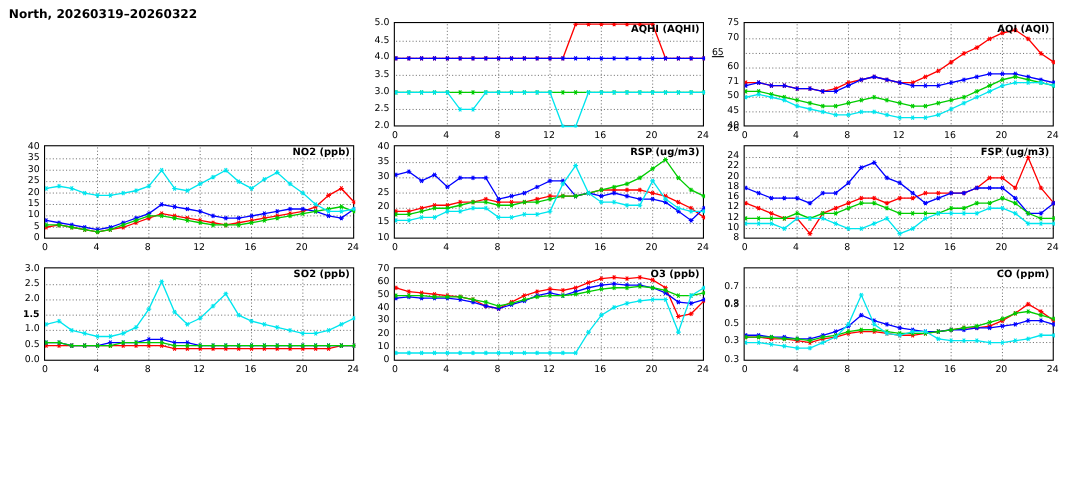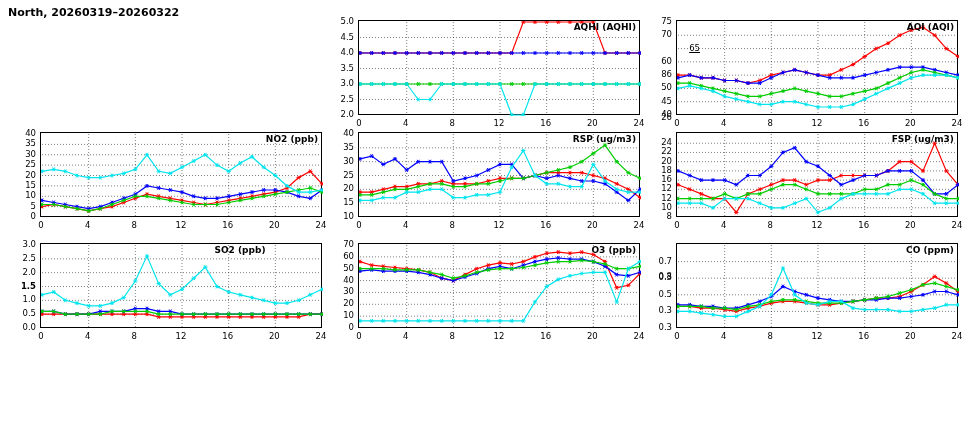--- a/index.html
+++ b/index.html
@@ -85,23 +85,23 @@
       <div class="ticklabel" style="left: 665px; top: 118px; width: 24px;">0</div>
       <div class="ticklabel" style="left: 711.667px; top: 118px; width: 24px;">4</div>
       <div class="ticklabel" style="left: 758.333px; top: 118px; width: 24px;">8</div>
       <div class="ticklabel" style="left: 805px; top: 118px; width: 24px;">12</div>
       <div class="ticklabel" style="left: 851.667px; top: 118px; width: 24px;">16</div>
       <div class="ticklabel" style="left: 898.333px; top: 118px; width: 24px;">20</div>
       <div class="ticklabel" style="left: 945px; top: 118px; width: 24px;">24</div>
       <div class="yticklabel" style="left: 642px; top: 109px; width: 30px;">40</div>
       <div class="yticklabel" style="left: 642px; top: 95.7143px; width: 30px;">45</div>
       <div class="yticklabel" style="left: 642px; top: 82.4286px; width: 30px;">50</div>
-      <div class="yticklabel" style="left: 642px; top: 69.1429px; width: 30px;">86</div>
+      <div class="yticklabel" style="left: 642px; top: 69.1429px; width: 30px;">71</div>
       <div class="yticklabel" style="left: 642px; top: 55.8571px; width: 30px;">60</div>
-      <div class="yticklabel" style="left: 670px; top: 42.5714px; width: 30px; text-decoration: underline;">65</div>
+      <div class="yticklabel" style="left: 628px; top: 42.5714px; width: 30px; text-decoration: underline;">65</div>
       <div class="yticklabel" style="left: 642px; top: 29.2857px; width: 30px;">70</div>
       <div class="yticklabel" style="left: 642px; top: 16px; width: 30px;">75</div>
     </div>
     <div class="panel" style="left: 0px; top: 0px;">
       <div class="plotbox" style="left: 40px; top: 132px; width: 282px; height: 85px;">
         <svg width="282" height="85">
           <line x1="47.666666666666664" x2="47.666666666666664" y1="1" y2="84" stroke="#000" stroke-width="0.5" stroke-dasharray="1,2"></line>
           <line x1="94.33333333333333" x2="94.33333333333333" y1="1" y2="84" stroke="#000" stroke-width="0.5" stroke-dasharray="1,2"></line>
           <line x1="141" x2="141" y1="1" y2="84" stroke="#000" stroke-width="0.5" stroke-dasharray="1,2"></line>
           <line x1="187.66666666666666" x2="187.66666666666666" y1="1" y2="84" stroke="#000" stroke-width="0.5" stroke-dasharray="1,2"></line>
@@ -241,21 +241,21 @@
           <path d="M1.0,70.2L12.7,70.2L24.3,70.2L36.0,70.2L47.7,70.2L59.3,70.2L71.0,70.2L82.7,70.2L94.3,70.2L106.0,70.2L117.7,72.9L129.3,72.9L141.0,72.9L152.7,72.9L164.3,72.9L176.0,72.9L187.7,72.9L199.3,72.9L211.0,72.9L222.7,72.9L234.3,72.9L246.0,72.9L257.7,72.9L269.3,70.2L281.0,70.2" fill="none" stroke="#ff0000" stroke-width="1.2"></path>
           <path d="M-1.2,70.2L3.2,70.2M-0.1,68.3L2.1,72.1M2.1,68.3L-0.1,72.1M10.5,70.2L14.9,70.2M11.6,68.3L13.8,72.1M13.8,68.3L11.6,72.1M22.1,70.2L26.5,70.2M23.2,68.3L25.4,72.1M25.4,68.3L23.2,72.1M33.8,70.2L38.2,70.2M34.9,68.3L37.1,72.1M37.1,68.3L34.9,72.1M45.5,70.2L49.9,70.2M46.6,68.3L48.8,72.1M48.8,68.3L46.6,72.1M57.1,70.2L61.5,70.2M58.2,68.3L60.4,72.1M60.4,68.3L58.2,72.1M68.8,70.2L73.2,70.2M69.9,68.3L72.1,72.1M72.1,68.3L69.9,72.1M80.5,70.2L84.9,70.2M81.6,68.3L83.8,72.1M83.8,68.3L81.6,72.1M92.1,70.2L96.5,70.2M93.2,68.3L95.4,72.1M95.4,68.3L93.2,72.1M103.8,70.2L108.2,70.2M104.9,68.3L107.1,72.1M107.1,68.3L104.9,72.1M115.5,72.9L119.9,72.9M116.6,71.0L118.8,74.8M118.8,71.0L116.6,74.8M127.1,72.9L131.5,72.9M128.2,71.0L130.4,74.8M130.4,71.0L128.2,74.8M138.8,72.9L143.2,72.9M139.9,71.0L142.1,74.8M142.1,71.0L139.9,74.8M150.5,72.9L154.9,72.9M151.6,71.0L153.8,74.8M153.8,71.0L151.6,74.8M162.1,72.9L166.5,72.9M163.2,71.0L165.4,74.8M165.4,71.0L163.2,74.8M173.8,72.9L178.2,72.9M174.9,71.0L177.1,74.8M177.1,71.0L174.9,74.8M185.5,72.9L189.9,72.9M186.6,71.0L188.8,74.8M188.8,71.0L186.6,74.8M197.1,72.9L201.5,72.9M198.2,71.0L200.4,74.8M200.4,71.0L198.2,74.8M208.8,72.9L213.2,72.9M209.9,71.0L212.1,74.8M212.1,71.0L209.9,74.8M220.5,72.9L224.9,72.9M221.6,71.0L223.8,74.8M223.8,71.0L221.6,74.8M232.1,72.9L236.5,72.9M233.2,71.0L235.4,74.8M235.4,71.0L233.2,74.8M243.8,72.9L248.2,72.9M244.9,71.0L247.1,74.8M247.1,71.0L244.9,74.8M255.5,72.9L259.9,72.9M256.6,71.0L258.8,74.8M258.8,71.0L256.6,74.8M267.1,70.2L271.5,70.2M268.2,68.3L270.4,72.1M270.4,68.3L268.2,72.1M278.8,70.2L283.2,70.2M279.9,68.3L282.1,72.1M282.1,68.3L279.9,72.1" stroke="#ff0000" stroke-width="1" fill="none"></path>
           <path d="M1.0,67.4L12.7,67.4L24.3,70.2L36.0,70.2L47.7,70.2L59.3,67.4L71.0,67.4L82.7,67.4L94.3,64.6L106.0,64.6L117.7,67.4L129.3,67.4L141.0,70.2L152.7,70.2L164.3,70.2L176.0,70.2L187.7,70.2L199.3,70.2L211.0,70.2L222.7,70.2L234.3,70.2L246.0,70.2L257.7,70.2L269.3,70.2L281.0,70.2" fill="none" stroke="#0000ff" stroke-width="1.2"></path>
           <path d="M-1.2,67.4L3.2,67.4M-0.1,65.5L2.1,69.3M2.1,65.5L-0.1,69.3M10.5,67.4L14.9,67.4M11.6,65.5L13.8,69.3M13.8,65.5L11.6,69.3M22.1,70.2L26.5,70.2M23.2,68.3L25.4,72.1M25.4,68.3L23.2,72.1M33.8,70.2L38.2,70.2M34.9,68.3L37.1,72.1M37.1,68.3L34.9,72.1M45.5,70.2L49.9,70.2M46.6,68.3L48.8,72.1M48.8,68.3L46.6,72.1M57.1,67.4L61.5,67.4M58.2,65.5L60.4,69.3M60.4,65.5L58.2,69.3M68.8,67.4L73.2,67.4M69.9,65.5L72.1,69.3M72.1,65.5L69.9,69.3M80.5,67.4L84.9,67.4M81.6,65.5L83.8,69.3M83.8,65.5L81.6,69.3M92.1,64.6L96.5,64.6M93.2,62.7L95.4,66.5M95.4,62.7L93.2,66.5M103.8,64.6L108.2,64.6M104.9,62.7L107.1,66.5M107.1,62.7L104.9,66.5M115.5,67.4L119.9,67.4M116.6,65.5L118.8,69.3M118.8,65.5L116.6,69.3M127.1,67.4L131.5,67.4M128.2,65.5L130.4,69.3M130.4,65.5L128.2,69.3M138.8,70.2L143.2,70.2M139.9,68.3L142.1,72.1M142.1,68.3L139.9,72.1M150.5,70.2L154.9,70.2M151.6,68.3L153.8,72.1M153.8,68.3L151.6,72.1M162.1,70.2L166.5,70.2M163.2,68.3L165.4,72.1M165.4,68.3L163.2,72.1M173.8,70.2L178.2,70.2M174.9,68.3L177.1,72.1M177.1,68.3L174.9,72.1M185.5,70.2L189.9,70.2M186.6,68.3L188.8,72.1M188.8,68.3L186.6,72.1M197.1,70.2L201.5,70.2M198.2,68.3L200.4,72.1M200.4,68.3L198.2,72.1M208.8,70.2L213.2,70.2M209.9,68.3L212.1,72.1M212.1,68.3L209.9,72.1M220.5,70.2L224.9,70.2M221.6,68.3L223.8,72.1M223.8,68.3L221.6,72.1M232.1,70.2L236.5,70.2M233.2,68.3L235.4,72.1M235.4,68.3L233.2,72.1M243.8,70.2L248.2,70.2M244.9,68.3L247.1,72.1M247.1,68.3L244.9,72.1M255.5,70.2L259.9,70.2M256.6,68.3L258.8,72.1M258.8,68.3L256.6,72.1M267.1,70.2L271.5,70.2M268.2,68.3L270.4,72.1M270.4,68.3L268.2,72.1M278.8,70.2L283.2,70.2M279.9,68.3L282.1,72.1M282.1,68.3L279.9,72.1" stroke="#0000ff" stroke-width="1" fill="none"></path>
           <path d="M1.0,67.4L12.7,67.4L24.3,70.2L36.0,70.2L47.7,70.2L59.3,70.2L71.0,67.4L82.7,67.4L94.3,67.4L106.0,67.4L117.7,70.2L129.3,70.2L141.0,70.2L152.7,70.2L164.3,70.2L176.0,70.2L187.7,70.2L199.3,70.2L211.0,70.2L222.7,70.2L234.3,70.2L246.0,70.2L257.7,70.2L269.3,70.2L281.0,70.2" fill="none" stroke="#00cc00" stroke-width="1.2"></path>
           <path d="M-1.2,67.4L3.2,67.4M-0.1,65.5L2.1,69.3M2.1,65.5L-0.1,69.3M10.5,67.4L14.9,67.4M11.6,65.5L13.8,69.3M13.8,65.5L11.6,69.3M22.1,70.2L26.5,70.2M23.2,68.3L25.4,72.1M25.4,68.3L23.2,72.1M33.8,70.2L38.2,70.2M34.9,68.3L37.1,72.1M37.1,68.3L34.9,72.1M45.5,70.2L49.9,70.2M46.6,68.3L48.8,72.1M48.8,68.3L46.6,72.1M57.1,70.2L61.5,70.2M58.2,68.3L60.4,72.1M60.4,68.3L58.2,72.1M68.8,67.4L73.2,67.4M69.9,65.5L72.1,69.3M72.1,65.5L69.9,69.3M80.5,67.4L84.9,67.4M81.6,65.5L83.8,69.3M83.8,65.5L81.6,69.3M92.1,67.4L96.5,67.4M93.2,65.5L95.4,69.3M95.4,65.5L93.2,69.3M103.8,67.4L108.2,67.4M104.9,65.5L107.1,69.3M107.1,65.5L104.9,69.3M115.5,70.2L119.9,70.2M116.6,68.3L118.8,72.1M118.8,68.3L116.6,72.1M127.1,70.2L131.5,70.2M128.2,68.3L130.4,72.1M130.4,68.3L128.2,72.1M138.8,70.2L143.2,70.2M139.9,68.3L142.1,72.1M142.1,68.3L139.9,72.1M150.5,70.2L154.9,70.2M151.6,68.3L153.8,72.1M153.8,68.3L151.6,72.1M162.1,70.2L166.5,70.2M163.2,68.3L165.4,72.1M165.4,68.3L163.2,72.1M173.8,70.2L178.2,70.2M174.9,68.3L177.1,72.1M177.1,68.3L174.9,72.1M185.5,70.2L189.9,70.2M186.6,68.3L188.8,72.1M188.8,68.3L186.6,72.1M197.1,70.2L201.5,70.2M198.2,68.3L200.4,72.1M200.4,68.3L198.2,72.1M208.8,70.2L213.2,70.2M209.9,68.3L212.1,72.1M212.1,68.3L209.9,72.1M220.5,70.2L224.9,70.2M221.6,68.3L223.8,72.1M223.8,68.3L221.6,72.1M232.1,70.2L236.5,70.2M233.2,68.3L235.4,72.1M235.4,68.3L233.2,72.1M243.8,70.2L248.2,70.2M244.9,68.3L247.1,72.1M247.1,68.3L244.9,72.1M255.5,70.2L259.9,70.2M256.6,68.3L258.8,72.1M258.8,68.3L256.6,72.1M267.1,70.2L271.5,70.2M268.2,68.3L270.4,72.1M270.4,68.3L268.2,72.1M278.8,70.2L283.2,70.2M279.9,68.3L282.1,72.1M282.1,68.3L279.9,72.1" stroke="#00cc00" stroke-width="1" fill="none"></path>
           <path d="M1.0,50.8L12.7,48.0L24.3,56.3L36.0,59.1L47.7,61.9L59.3,61.9L71.0,59.1L82.7,53.6L94.3,37.0L106.0,12.1L117.7,39.7L129.3,50.8L141.0,45.3L152.7,34.2L164.3,23.1L176.0,42.5L187.7,48.0L199.3,50.8L211.0,53.6L222.7,56.3L234.3,59.1L246.0,59.1L257.7,56.3L269.3,50.8L281.0,45.3" fill="none" stroke="#00e5ee" stroke-width="1.2"></path>
           <path d="M-1.2,50.8L3.2,50.8M-0.1,48.9L2.1,52.7M2.1,48.9L-0.1,52.7M10.5,48.0L14.9,48.0M11.6,46.1L13.8,49.9M13.8,46.1L11.6,49.9M22.1,56.3L26.5,56.3M23.2,54.4L25.4,58.2M25.4,54.4L23.2,58.2M33.8,59.1L38.2,59.1M34.9,57.2L37.1,61.0M37.1,57.2L34.9,61.0M45.5,61.9L49.9,61.9M46.6,60.0L48.8,63.8M48.8,60.0L46.6,63.8M57.1,61.9L61.5,61.9M58.2,60.0L60.4,63.8M60.4,60.0L58.2,63.8M68.8,59.1L73.2,59.1M69.9,57.2L72.1,61.0M72.1,57.2L69.9,61.0M80.5,53.6L84.9,53.6M81.6,51.7L83.8,55.5M83.8,51.7L81.6,55.5M92.1,37.0L96.5,37.0M93.2,35.1L95.4,38.9M95.4,35.1L93.2,38.9M103.8,12.1L108.2,12.1M104.9,10.2L107.1,14.0M107.1,10.2L104.9,14.0M115.5,39.7L119.9,39.7M116.6,37.8L118.8,41.6M118.8,37.8L116.6,41.6M127.1,50.8L131.5,50.8M128.2,48.9L130.4,52.7M130.4,48.9L128.2,52.7M138.8,45.3L143.2,45.3M139.9,43.4L142.1,47.2M142.1,43.4L139.9,47.2M150.5,34.2L154.9,34.2M151.6,32.3L153.8,36.1M153.8,32.3L151.6,36.1M162.1,23.1L166.5,23.1M163.2,21.2L165.4,25.0M165.4,21.2L163.2,25.0M173.8,42.5L178.2,42.5M174.9,40.6L177.1,44.4M177.1,40.6L174.9,44.4M185.5,48.0L189.9,48.0M186.6,46.1L188.8,49.9M188.8,46.1L186.6,49.9M197.1,50.8L201.5,50.8M198.2,48.9L200.4,52.7M200.4,48.9L198.2,52.7M208.8,53.6L213.2,53.6M209.9,51.7L212.1,55.5M212.1,51.7L209.9,55.5M220.5,56.3L224.9,56.3M221.6,54.4L223.8,58.2M223.8,54.4L221.6,58.2M232.1,59.1L236.5,59.1M233.2,57.2L235.4,61.0M235.4,57.2L233.2,61.0M243.8,59.1L248.2,59.1M244.9,57.2L247.1,61.0M247.1,57.2L244.9,61.0M255.5,56.3L259.9,56.3M256.6,54.4L258.8,58.2M258.8,54.4L256.6,58.2M267.1,50.8L271.5,50.8M268.2,48.9L270.4,52.7M270.4,48.9L268.2,52.7M278.8,45.3L283.2,45.3M279.9,43.4L282.1,47.2M282.1,43.4L279.9,47.2" stroke="#00e5ee" stroke-width="1" fill="none"></path>
         </svg>
       </div>
-      <div class="plotlabel" style="left: 162px; top: 245px; width: 156px; text-align: center;">SO2 (ppb)</div>
+      <div class="plotlabel" style="left: 162px; top: 245px; width: 156px;">SO2 (ppb)</div>
       <div class="ticklabel" style="left: 29px; top: 331px; width: 24px;">0</div>
       <div class="ticklabel" style="left: 75.6667px; top: 331px; width: 24px;">4</div>
       <div class="ticklabel" style="left: 122.333px; top: 331px; width: 24px;">8</div>
       <div class="ticklabel" style="left: 169px; top: 331px; width: 24px;">12</div>
       <div class="ticklabel" style="left: 215.667px; top: 331px; width: 24px;">16</div>
       <div class="ticklabel" style="left: 262.333px; top: 331px; width: 24px;">20</div>
       <div class="ticklabel" style="left: 309px; top: 331px; width: 24px;">24</div>
       <div class="yticklabel" style="left: 6px; top: 322px; width: 30px;">0.0</div>
       <div class="yticklabel" style="left: 6px; top: 308.167px; width: 30px;">0.5</div>
       <div class="yticklabel" style="left: 6px; top: 294.333px; width: 30px;">1.0</div>

